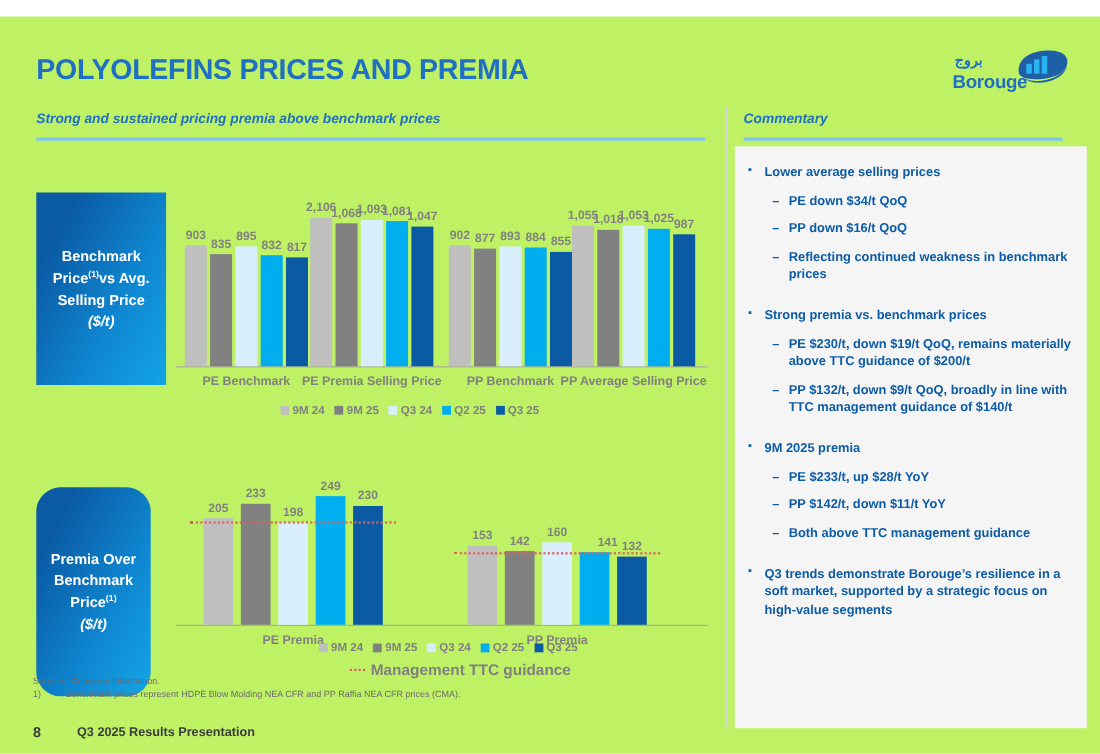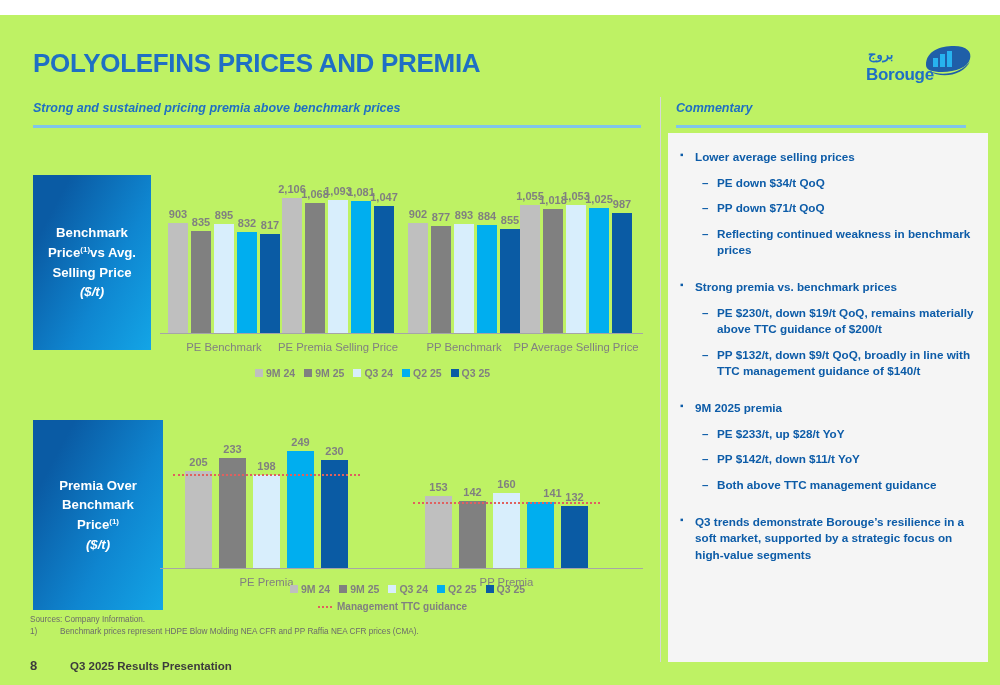--- a/index.html
+++ b/index.html
@@ -92,37 +92,37 @@
 
   
   .chart { position: absolute; }
   .axis-line { position: absolute; background: #a6a6a6; height: 1.2px; }
   .bar { position: absolute; bottom: 0; }
   .vlabel {
     position: absolute; font-size: 11px; font-weight: bold; color: #808080;
     white-space: nowrap; text-align: center;
   }
   .cat-label {
-    position: absolute; font-size: 11.3px; font-weight: normal; color: #808080;
+    position: absolute; font-size: 11.3px; font-weight: bold; color: #808080;
     text-align: center; white-space: nowrap;
   }
   .guide-line {
     position: absolute; height: 0; border-top: 2px dotted #e0605f;
   }
 
   
   .legend {
     position: absolute; display: flex; align-items: center; gap: 4px;
     font-size: 10.5px; font-weight: bold; color: #808080;
   }
   .legend .item { display: flex; align-items: center; gap: 3px; margin-right: 5px; }
   .swatch { width: 8px; height: 8px; display: inline-block; }
   .legend2 {
     position: absolute; display: flex; align-items: center; gap: 5px;
-    font-size: 10px; font-weight: bold; color: #808080;
+    font-size: 14px; font-weight: bold; color: #808080;
   }
   .dashmark { width: 14px; height: 0; border-top: 2.5px dotted #e0605f; display:inline-block;}
 
   
   .src {
     position: absolute; left: 30px; top: 600px;
     font-size: 8.2px; color: #6b6b6b;
   }
   .fn-num {
     position: absolute; left: 30px; top: 612px;
@@ -162,21 +162,21 @@
       <path d="M10 26 C22 32 42 28 50 16 C44 31 20 34 10 26 Z" fill="#1f5fa8"></path>
     </svg>
   </div>
 
   <div class="comm-divider"></div>
   <div class="comm-title">Commentary</div>
   <div class="comm-rule"></div>
   <div class="comm-body">
     <div class="bullet-l1">Lower average selling prices</div>
     <div class="bullet-l2">PE down $34/t QoQ</div>
-    <div class="bullet-l2">PP down $71/t QoQ</div>
+    <div class="bullet-l2">PP down $16/t QoQ</div>
     <div class="bullet-l2">Reflecting continued weakness in benchmark prices</div>
     <div class="grp-gap"></div>
     <div class="bullet-l1">Strong premia vs. benchmark prices</div>
     <div class="bullet-l2">PE $230/t, down $19/t QoQ, remains materially above TTC guidance of $200/t</div>
     <div class="bullet-l2">PP $132/t, down $9/t QoQ, broadly in line with TTC management guidance of $140/t</div>
     <div class="grp-gap"></div>
     <div class="bullet-l1">9M 2025 premia</div>
     <div class="bullet-l2">PE $233/t, up $28/t YoY</div>
     <div class="bullet-l2">PP $142/t, down $11/t  YoY</div>
     <div class="bullet-l2">Both above TTC management guidance</div>
@@ -184,21 +184,21 @@
     <div class="bullet-l1">Q3 trends demonstrate Borouge’s resilience in a soft market, supported by a strategic focus on high-value segments</div>
   </div>
 
   <div class="panel" style="left:33px; top:160px; width:118px; height:175px;">
     <div class="ln">Benchmark</div>
     <div class="ln"><span>Price</span><sup>(1)</sup><span>vs Avg.</span></div>
     <div class="ln">Selling Price</div>
     <div class="units">($/t)</div>
   </div>
 
-  <div class="panel" style="left:33px; top:405px; width:130px; height:190px;">
+  <div class="panel" style="left:33px; top:428px; width:104px; height:190px;border-radius:22px;">
     <div class="ln">Premia Over</div>
     <div class="ln">Benchmark</div>
     <div class="ln"><span>Price</span><sup>(1)</sup></div>
     <div class="units">($/t)</div>
   </div>
 
   <div class="chart" id="chart-prices" style="left:160px; top:160px; width:490px; height:200px;">
     <div class="axis-line" style="left:0; top:158px; width:483px;"></div>
   <div class="bar" style="left: 8px; top: 48.135px; width: 20px; height: 109.865px; background: rgb(191, 191, 191);"></div>
       <div class="vlabel" style="left: 0px; top: 33.135px; width: 36px;">903</div>

